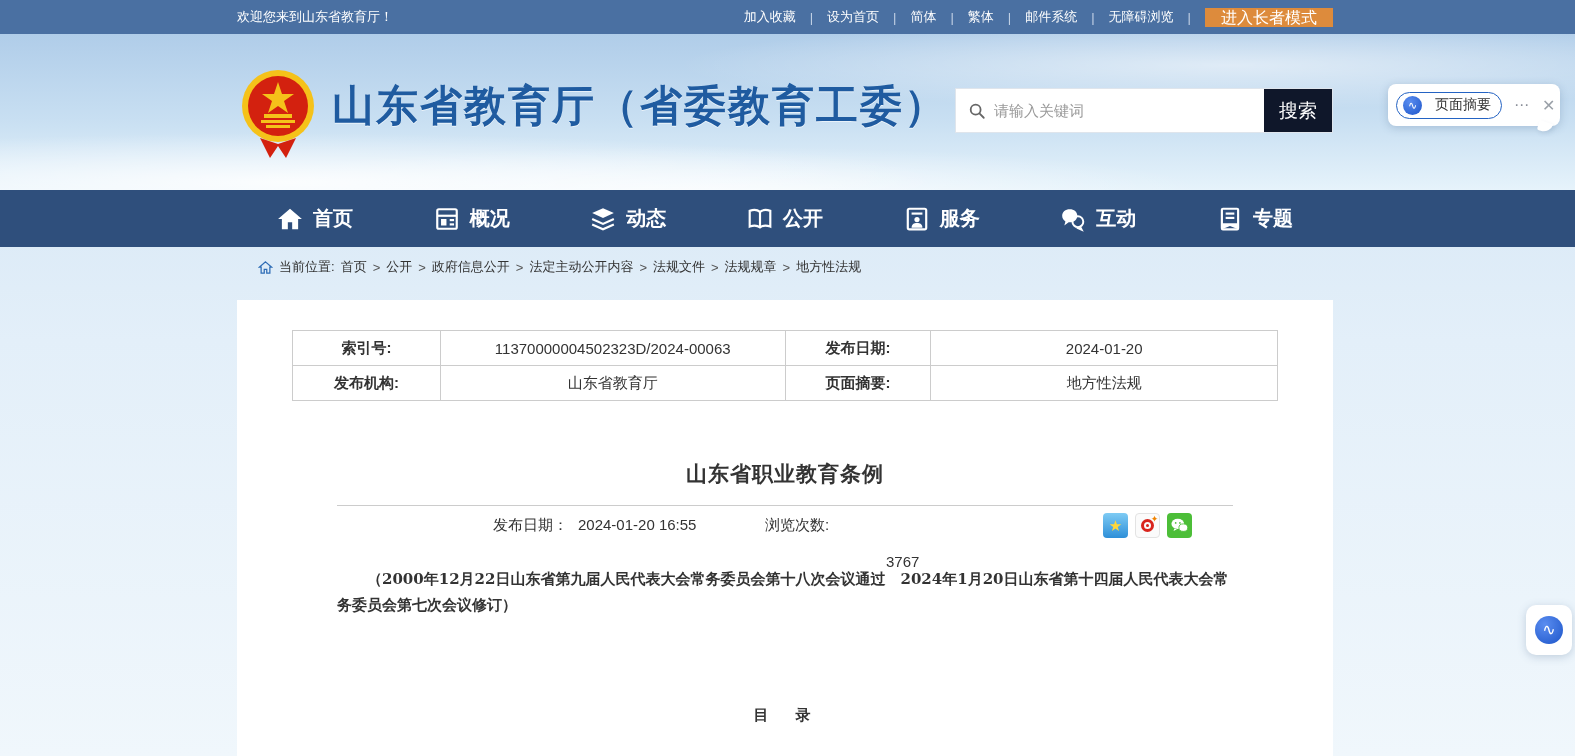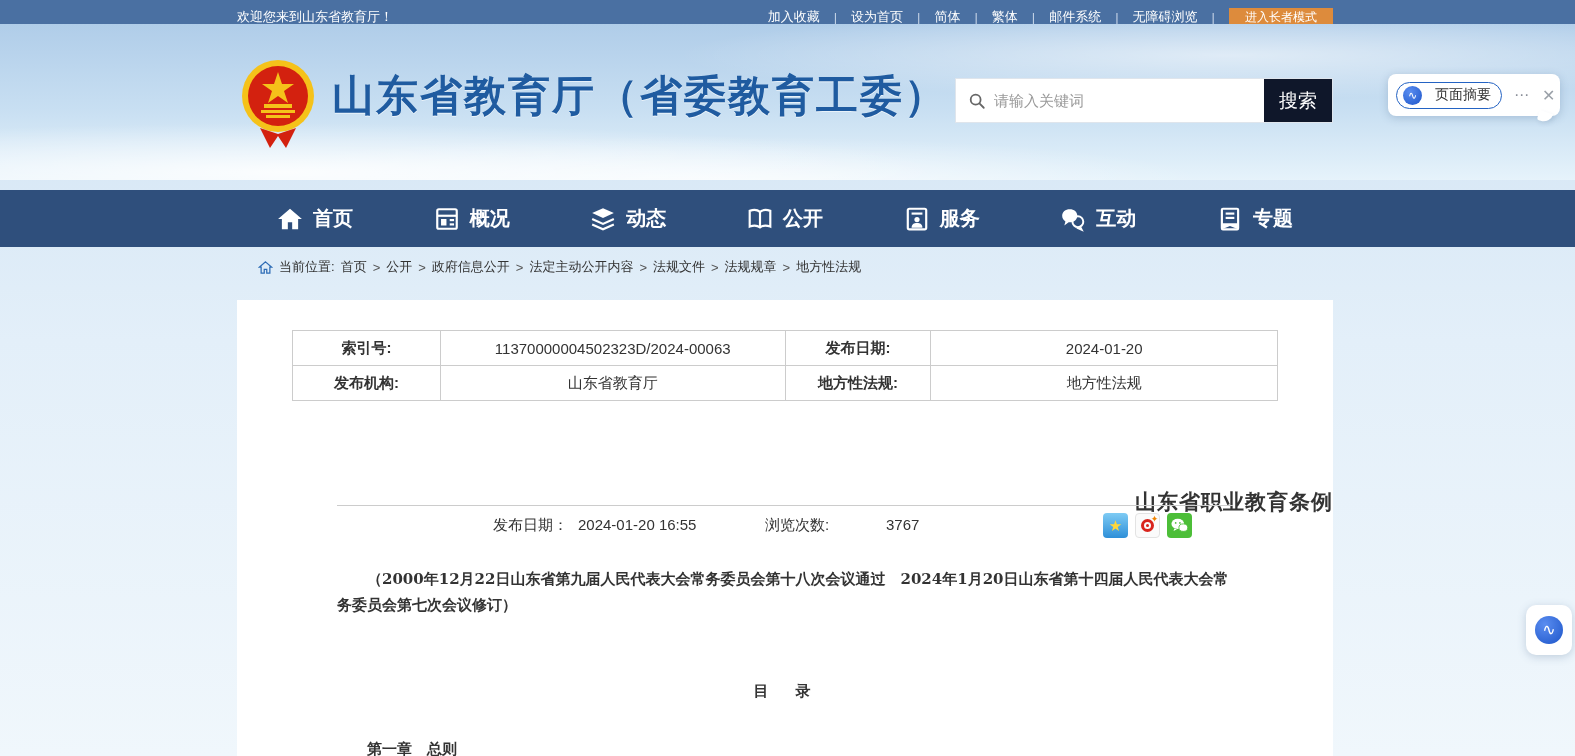--- a/index.html
+++ b/index.html
@@ -11,24 +11,24 @@
   
   .topbar { position:absolute; left:0; top:0; width:1575px; height:34px;
     background:#4a70a2; color:#fff; font-size:13px;
     display:flex; align-items:center; }
   .topbar-welcome { position:absolute; left:237px; top:0; line-height:34px; }
   .topbar-right { position:absolute; right:242px; top:0; height:34px;
     display:flex; align-items:center; gap:14px; }
   .topbar-link { color:#fff; cursor:pointer; white-space:nowrap; }
   .topbar-sep { color:#c3d2e6; }
   .elder-btn { background:#dd8b3c; color:#fff; border:none; height:19px;
-    padding:0 16px; font-size:12px; cursor:pointer; }
-
-  
-  .header { position:absolute; left:0; top:24px; width:1575px; height:156px;
+    padding:0 16px; font-size:16px; cursor:pointer; }
+
+  
+  .header { position:absolute; left:0; top:34px; width:1575px; height:156px;
     background:
       radial-gradient(60% 45% at 18% 95%, rgba(255,255,255,.85), rgba(255,255,255,0) 70%),
       radial-gradient(50% 40% at 78% 20%, rgba(255,255,255,.55), rgba(255,255,255,0) 70%),
       radial-gradient(45% 40% at 45% 100%, rgba(255,255,255,.7), rgba(255,255,255,0) 70%),
       linear-gradient(180deg,#b0cde9 0%,#c8dff2 55%,#e6f3fb 100%); }
   .emblem { position:absolute; left:240px; top:32px; width:76px; height:92px; }
   .site-title { position:absolute; left:332px; top:44px; font-size:42px;
     font-weight:bold; color:#1f5ba0; letter-spacing:2px; white-space:nowrap;
     text-shadow:0 1px 0 rgba(255,255,255,.6); }
 
@@ -78,48 +78,48 @@
   
   .content { position:absolute; left:237px; top:300px; width:1096px; height:464px;
     background:#fff; }
   .info-table { position:absolute; left:55px; top:30px; width:986px;
     border-collapse:collapse; font-size:15px; color:#333; }
   .info-table td { border:1px solid #ccc; height:35px; text-align:center;
     background:#fff; }
   .info-table td.lbl { font-weight:bold; }
   .c1 { width:148px; } .c2 { width:345px; } .c3 { width:146px; } .c4 { width:347px; }
 
-  .doc-title { position:absolute; left:0; top:160px; width:1096px; text-align:right;
-    font-size:21px; font-weight:bold; color:#333; letter-spacing:1px;margin-top:28px; }
+  .doc-title { position:absolute; left:0; top:160px; width:1096px; text-align:center;
+    font-size:21px; font-weight:bold; color:#333; letter-spacing:1px; }
   .meta-rule { position:absolute; left:100px; top:205px; width:896px; height:0;
     border-top:1px solid #ccc; }
   .meta-row { position:absolute; left:0; top:216px; width:1096px; height:26px;
     font-size:15px; color:#333; }
   .meta-pub-label { position:absolute; left:256px; }
   .meta-pub-value { position:absolute; left:341px; }
   .meta-views-label { position:absolute; left:528px; }
-  .meta-views-value { position:absolute; left:649px; }
+  .meta-views-value { position:absolute; left:649px;margin-top:37px; }
   .share-icons { position:absolute; left:866px; top:-3px; display:flex; gap:7px; }
   .share { width:25px; height:25px; border-radius:4px; cursor:pointer;
     display:flex; align-items:center; justify-content:center; font-size:15px; }
   .share-qzone { background:linear-gradient(180deg,#7ecbf4,#2e8fd8); color:#ffd73a; }
   .share-weibo { background:#fbfbfb; border:1px solid #e3e3e3; }
   .weibo-eye { width:13px; height:13px; border:3px solid #d9251d; border-radius:50%;
     position:relative; }
   .weibo-eye::after { content:""; position:absolute; left:2px; top:2px; width:3px;
     height:3px; background:#d9251d; border-radius:50%; }
   .weibo-spark { position:absolute; margin-left:14px; margin-top:-14px;
     color:#f08300; font-size:9px; }
   .share-wechat { background:#4cbe38; color:#fff; }
 
   .article { position:absolute; left:100px; top:266px; width:896px;
     font-family:"DejaVu Serif","Liberation Serif",serif; font-size:15px;
     color:#333; line-height:26px;font-weight:bold; }
   .article p.intro { text-indent:2em; }
-  .toc-title { margin-top:60px; text-align:center; letter-spacing:6px; }
+  .toc-title { margin-top:84px; text-align:center; letter-spacing:6px; }
   .chapter { margin-top:32px; text-indent:2em; }
 
   
   .float-ai { position:absolute; right:3px; top:605px; width:46px; height:50px;
     background:#fff; border-radius:10px; box-shadow:0 2px 8px rgba(60,90,130,.25);
     display:flex; align-items:center; justify-content:center; cursor:pointer; }
   .float-ai .ai-circle { width:28px; height:28px; }
   .float-ai .ai-circle::after { font-size:16px; line-height:28px; }
 </style>
 </head>
@@ -268,21 +268,21 @@
       <tbody>
           <tr>
         <td class="lbl c1">索引号:</td>
         <td class="c2">11370000004502323D/2024-00063</td>
         <td class="lbl c3">发布日期:</td>
         <td class="c4">2024-01-20</td>
       </tr>
       <tr>
         <td class="lbl c1">发布机构:</td>
         <td class="c2">山东省教育厅</td>
-        <td class="lbl c3">地方性法规:</td>
+        <td class="lbl c3">页面摘要:</td>
         <td class="c4">地方性法规</td>
       </tr>
     </tbody>
       </table>
 
     <div class="doc-title">山东省职业教育条例</div>
     <div class="meta-rule"></div>
 
     <div class="meta-row">
       <span class="meta-pub-label">发布日期：</span>

